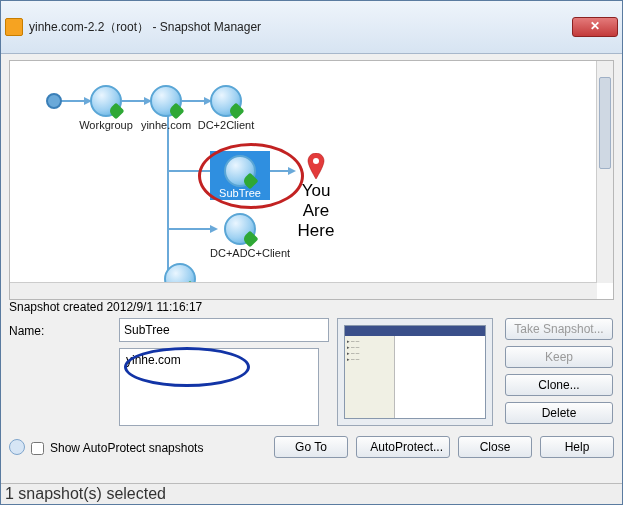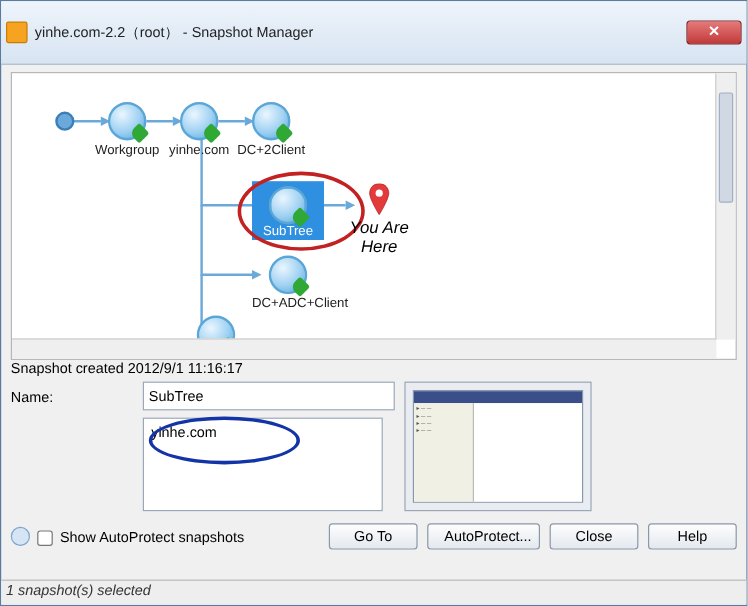--- a/index.html
+++ b/index.html
@@ -144,22 +144,21 @@
   .red-ellipse {
     position: absolute;
     border: 3px solid #c22222;
     border-radius: 50%;
     pointer-events: none;
   }
   .you-are-here {
     position: absolute;
     width: 56px;
     text-align: center;
-    font-size: 14px;
-    font-style: italic;
+    font-size: 17px;
   }
   .pin {
     width: 18px; height: 26px;
     margin: 0 auto 2px auto;
     position: relative;
   }
   .pin svg { width: 100%; height: 100%; }
 
   
   .details {
@@ -307,23 +306,22 @@
   .bottom-buttons button.wide {
     width: 94px;
     text-align: right;
   }
 
   .statusbar {
     height: 18px;
     background: #eee;
     border-top: 1px solid #bbb;
     padding: 1px 4px;
-    font-size: 12px;
+    font-size: 16px;
     color: #333;
-    font-style: italic;
   }
 </style>
 </head>
 <body>
 
 <div class="window">
 
   <div class="titlebar">
     <div class="app-icon"></div>
     <div class="title">yinhe.com-2.2（root） - Snapshot Manager</div>
@@ -428,20 +426,26 @@
             <div class="mini-win">
               <div class="mini-title"></div>
               <div class="mini-body">
                 <div class="mini-side">▸ ─ ─<br>▸ ─ ─<br>▸ ─ ─<br>▸ ─ ─</div>
                 <div class="mini-main"></div>
               </div>
             </div>
           </div>
         </div>
 
+        <div class="btn-col">
+          <button class="dlg" disabled="">Take Snapshot...</button>
+          <button class="dlg" disabled="">Keep</button>
+          <button class="dlg">Clone...</button>
+          <button class="dlg">Delete</button>
+        </div>
       </div>
     </div>
 
     <div class="bottom-row">
       <div class="auto-left">
         <div class="info-icon"></div>
         <input type="checkbox" style="">
         <span>Show AutoProtect snapshots</span>
       </div>
       <div class="bottom-buttons">

